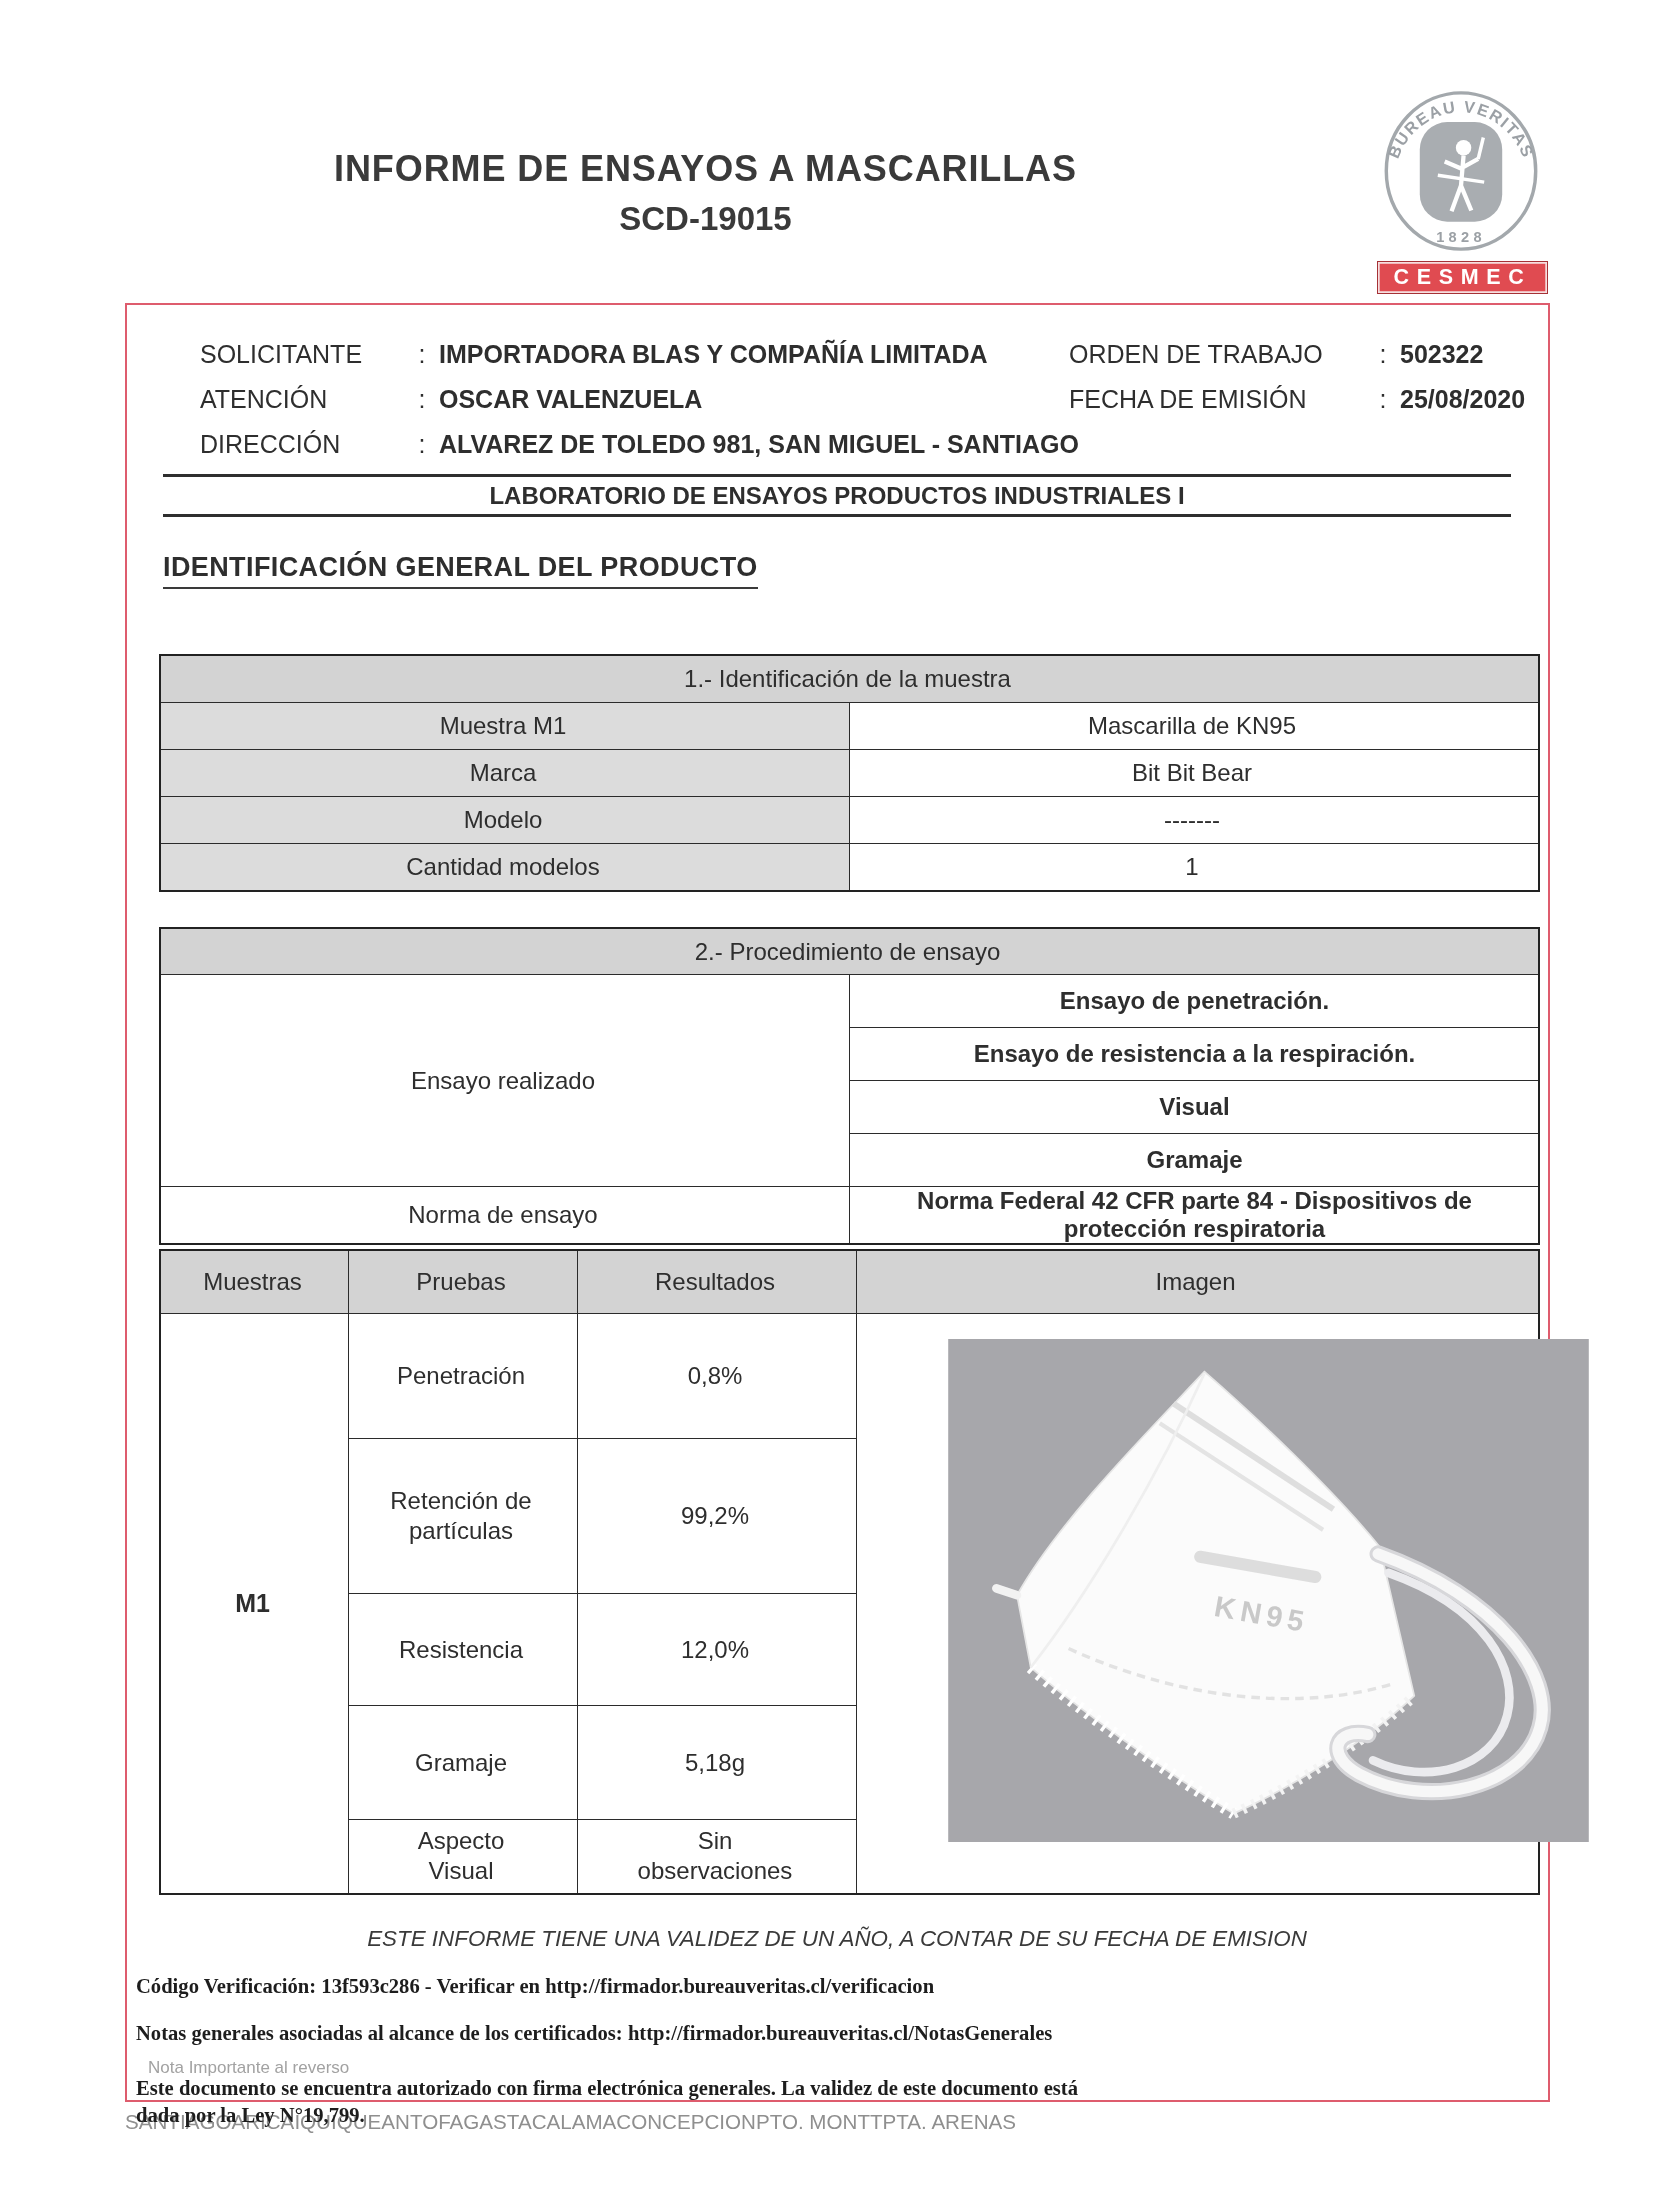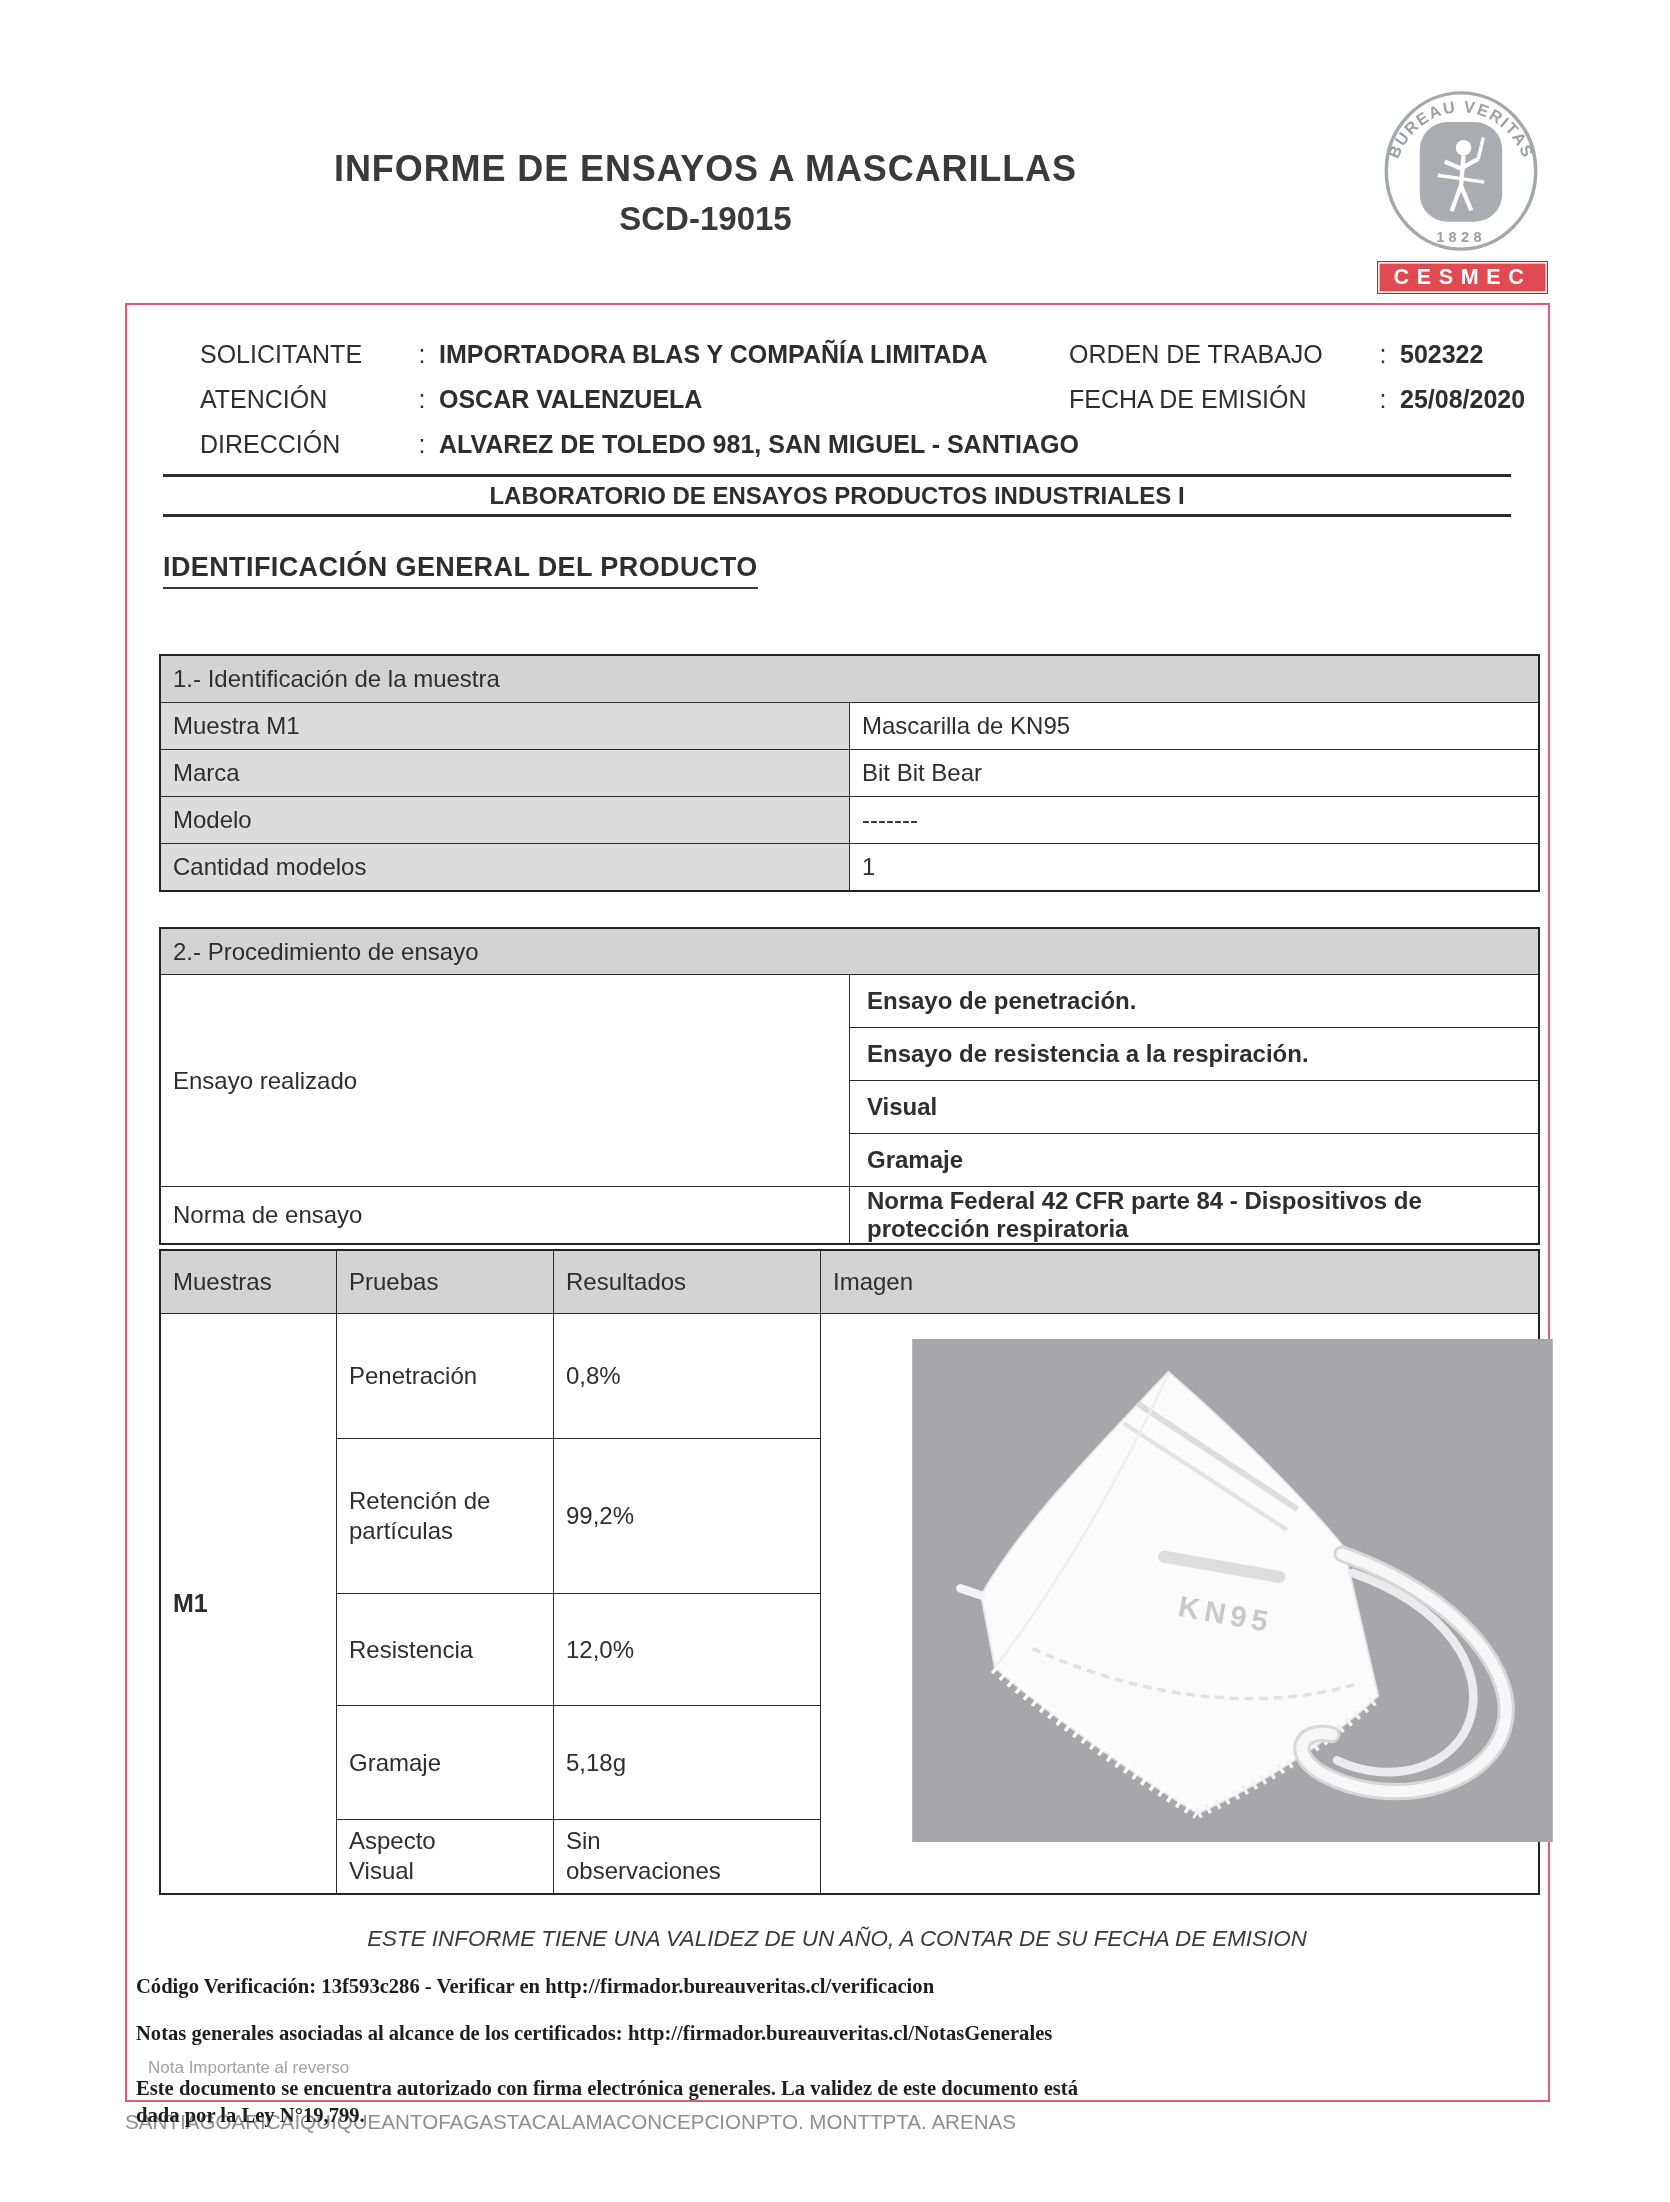--- a/index.html
+++ b/index.html
@@ -35,22 +35,22 @@
   .rule{position:absolute;left:163px;width:1348px;height:2.6px;background:#2e2e2e;}
   .lab-line{position:absolute;left:125px;top:482px;width:1424px;text-align:center;
             font-size:24px;font-weight:bold;}
 
   .section-heading{position:absolute;left:163px;top:552px;font-size:27px;font-weight:bold;
             border-bottom:2.6px solid #3a3a3a;padding-bottom:4.3px;letter-spacing:0.4px;}
 
   
   table.doc{border-collapse:collapse;table-layout:fixed;position:absolute;
             border:2.6px solid #222;font-size:24px;color:#2e2e2e;}
-  table.doc td,table.doc th{border:1.7px solid #2b2b2b;padding:0 4px 0 12px;
-            font-weight:normal;text-align:left;vertical-align:middle;}
+  table.doc td,table.doc th{border:1.7px solid #2b2b2b;padding:0 16px 0 12px;
+            font-weight:normal;text-align:center;vertical-align:middle;}
   .gray{background:#d3d3d3;}
   .graylight{background:#dcdcdc;}
 
   .t1{left:159px;top:654px;width:1381px;}
   .t1 th{height:46px;font-size:24px;}
   .t1 td{height:46px;}
   .t1 .c1{width:275px;}
 
   .t2{left:159px;top:927px;width:1381px;}
   .t2 th{height:45px;}

